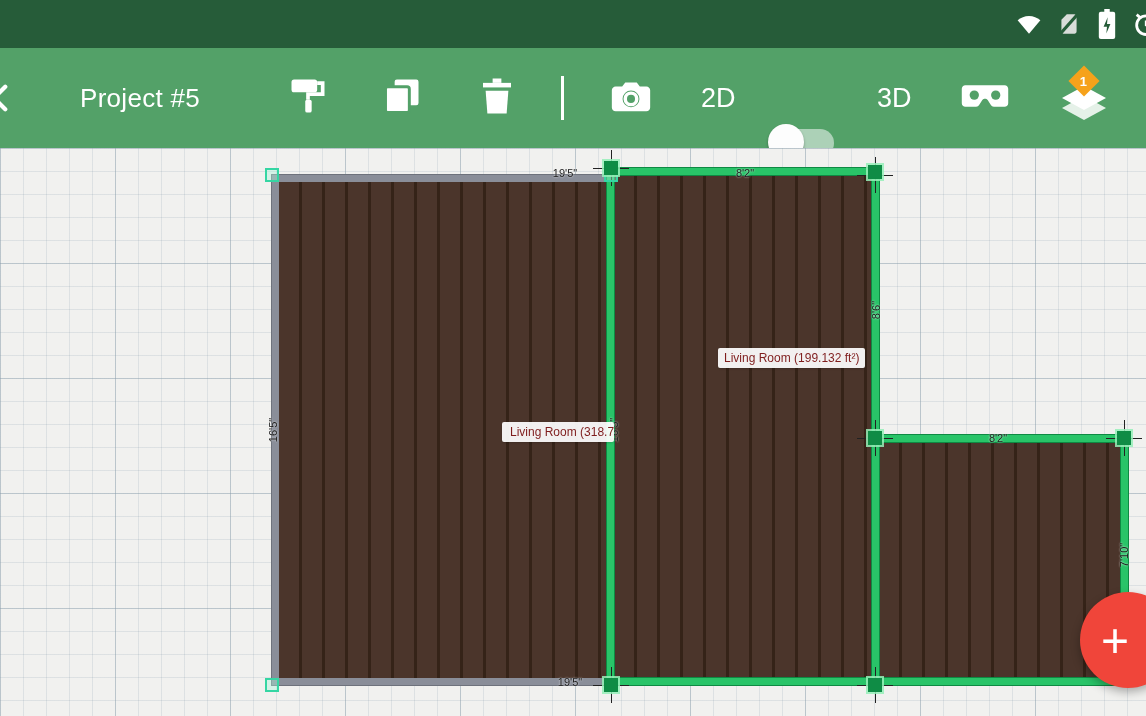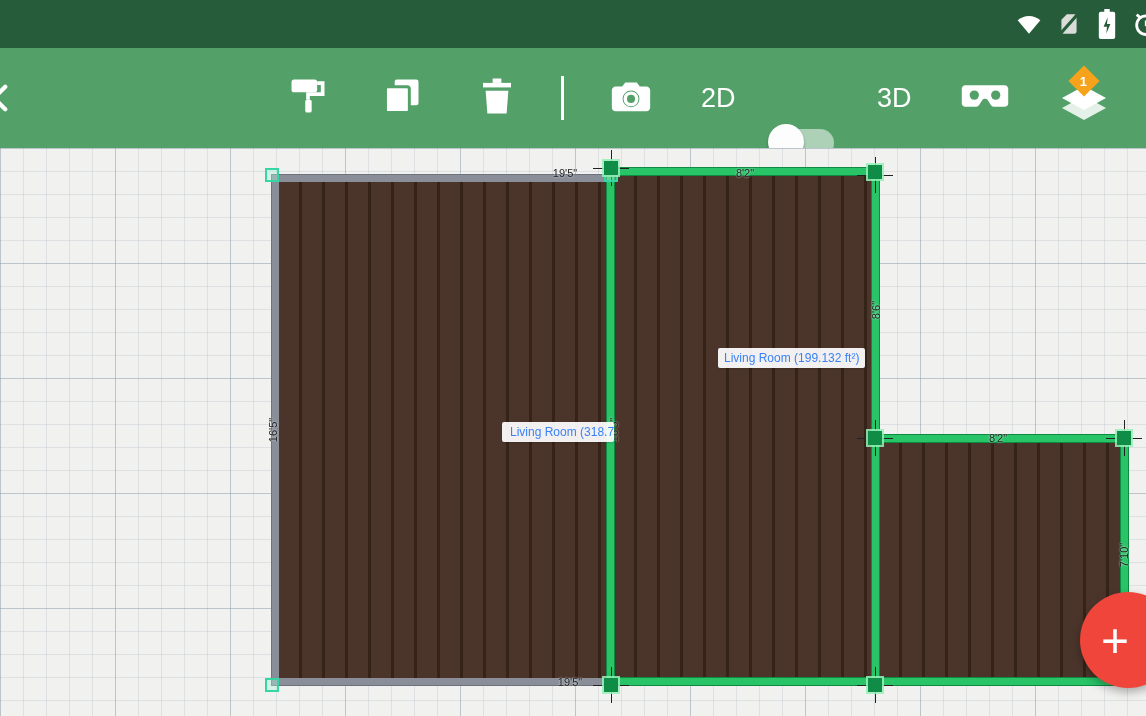--- a/index.html
+++ b/index.html
@@ -64,21 +64,21 @@
 
   .dim {
     position:absolute; font-size:11px; color:#1b1b1b; white-space:nowrap;
     transform:translate(-50%,-50%); text-shadow:0 0 2px rgba(255,255,255,.9);
     font-weight:500; z-index:6;
   }
   .dim.vert { transform:translate(-50%,-50%) rotate(-90deg); }
 
   .room-chip {
     position:absolute; background:rgba(255,255,255,.93); border-radius:2px;
-    padding:3px 6px; font-size:12px; color:#3b82f6; white-space:nowrap; z-index:7;
+    padding:3px 6px; font-size:12px; color:#7f1d1d; white-space:nowrap; z-index:7;
     box-shadow:0 1px 2px rgba(0,0,0,.15);
   }
   .room-chip.clipped { overflow:hidden; width:112px;padding-left:8px; }
 
   .handle { position:absolute; width:14px; height:14px; margin:-7px 0 0 -7px; z-index:8; }
   .handle.teal { border:2px solid #35d6a3; background:rgba(170,245,220,.40); }
   .handle.green { background:#0f8c45; outline:2px solid rgba(150,240,185,.85); }
 
   .cross { position:absolute; width:0; height:0; z-index:5; }
   .cross::before { content:""; position:absolute; left:-18px; top:0; width:36px; height:1px; background:#222; }
@@ -124,20 +124,21 @@
   </div>
 
   <div class="toolbar">
 
     <div class="titem back-btn">
       <svg width="34" height="34" viewBox="0 0 24 24">
           <path d="M15 4 L7 12 L15 20" fill="none" stroke="#ffffff" stroke-width="3" stroke-linecap="round" stroke-linejoin="round"></path>
         </svg>
     </div>
 
+    <div class="titem title">Project #5</div>
 
     <div class="titem" style="left:286px;">
       <span>
         <svg width="44" height="44" viewBox="0 0 24 24">
           <rect x="3" y="3" width="14" height="7" rx="1.4" fill="#ffffff"></rect>
           <path d="M17 5 L20 5 L20 11 L12 11 L12 14" fill="none" stroke="#ffffff" stroke-width="2"></path>
           <rect x="10.5" y="14" width="3.5" height="7" rx="1" fill="#ffffff"></rect>
         </svg>
       </span>
     </div>

